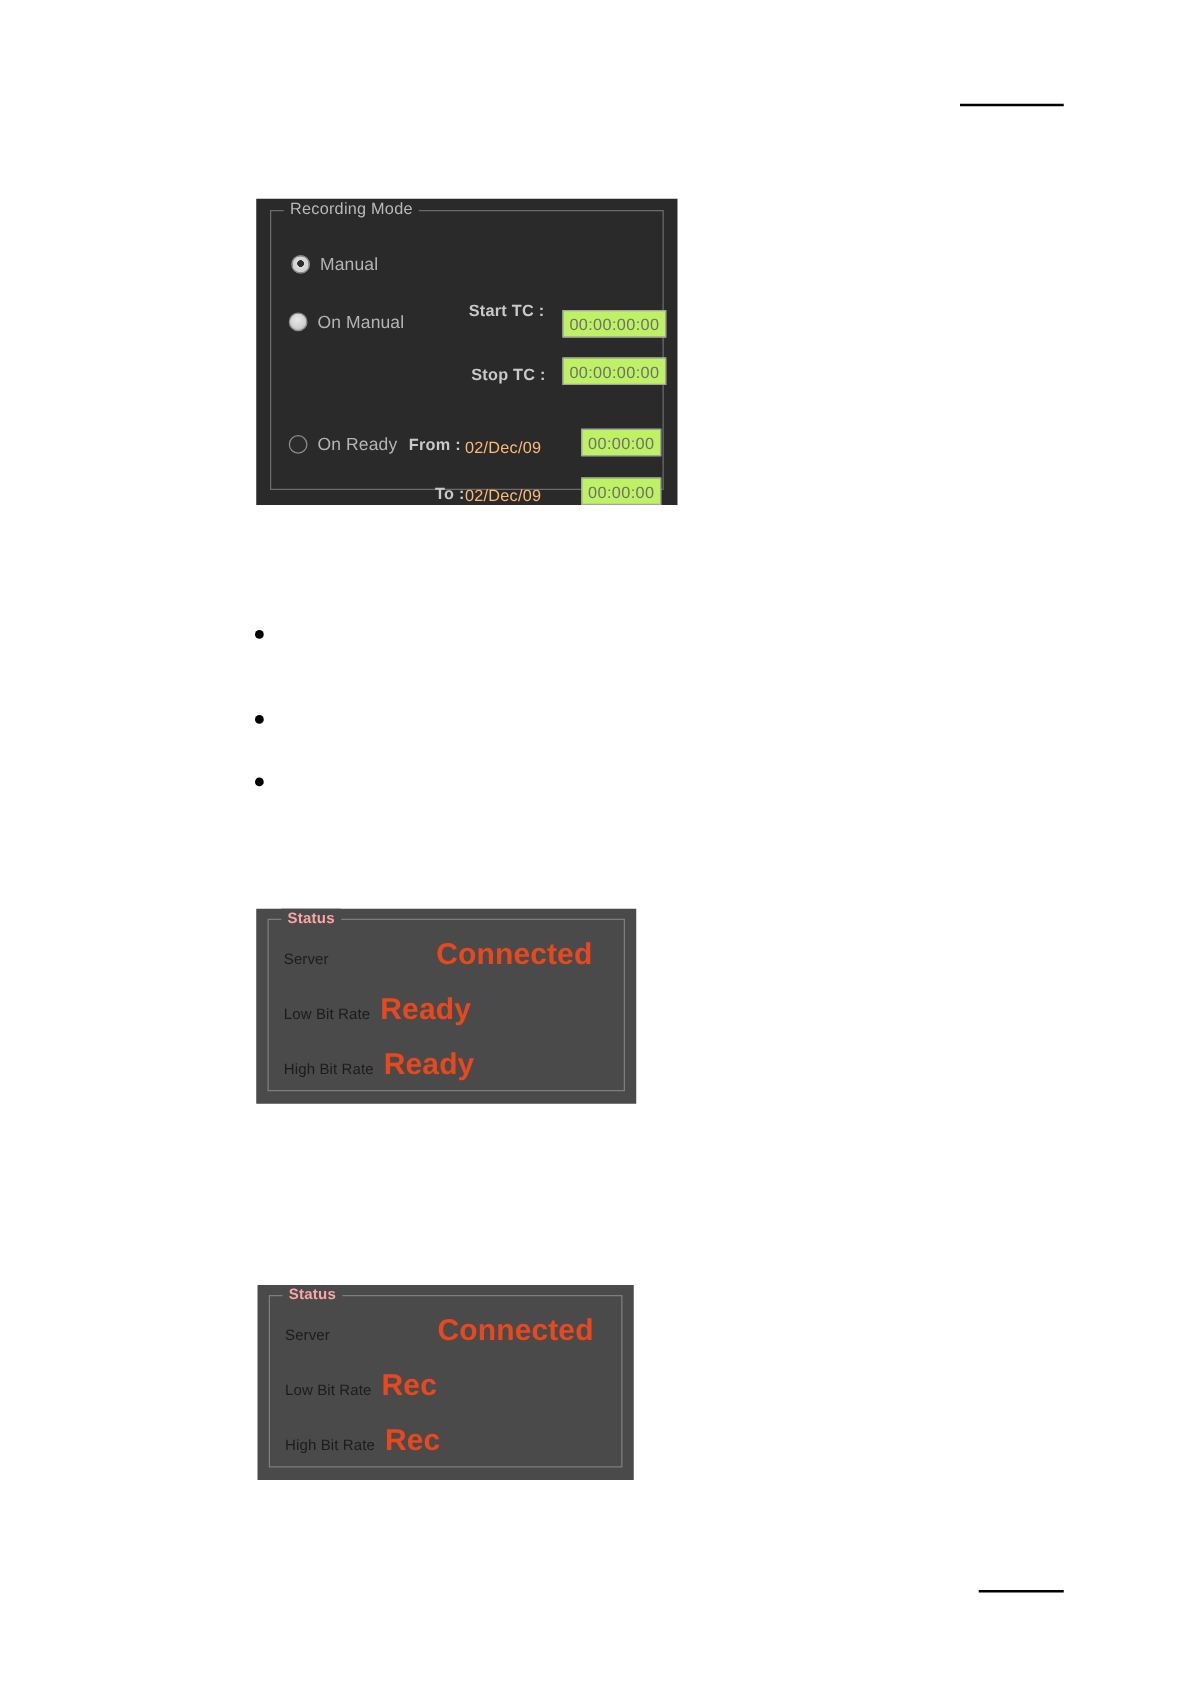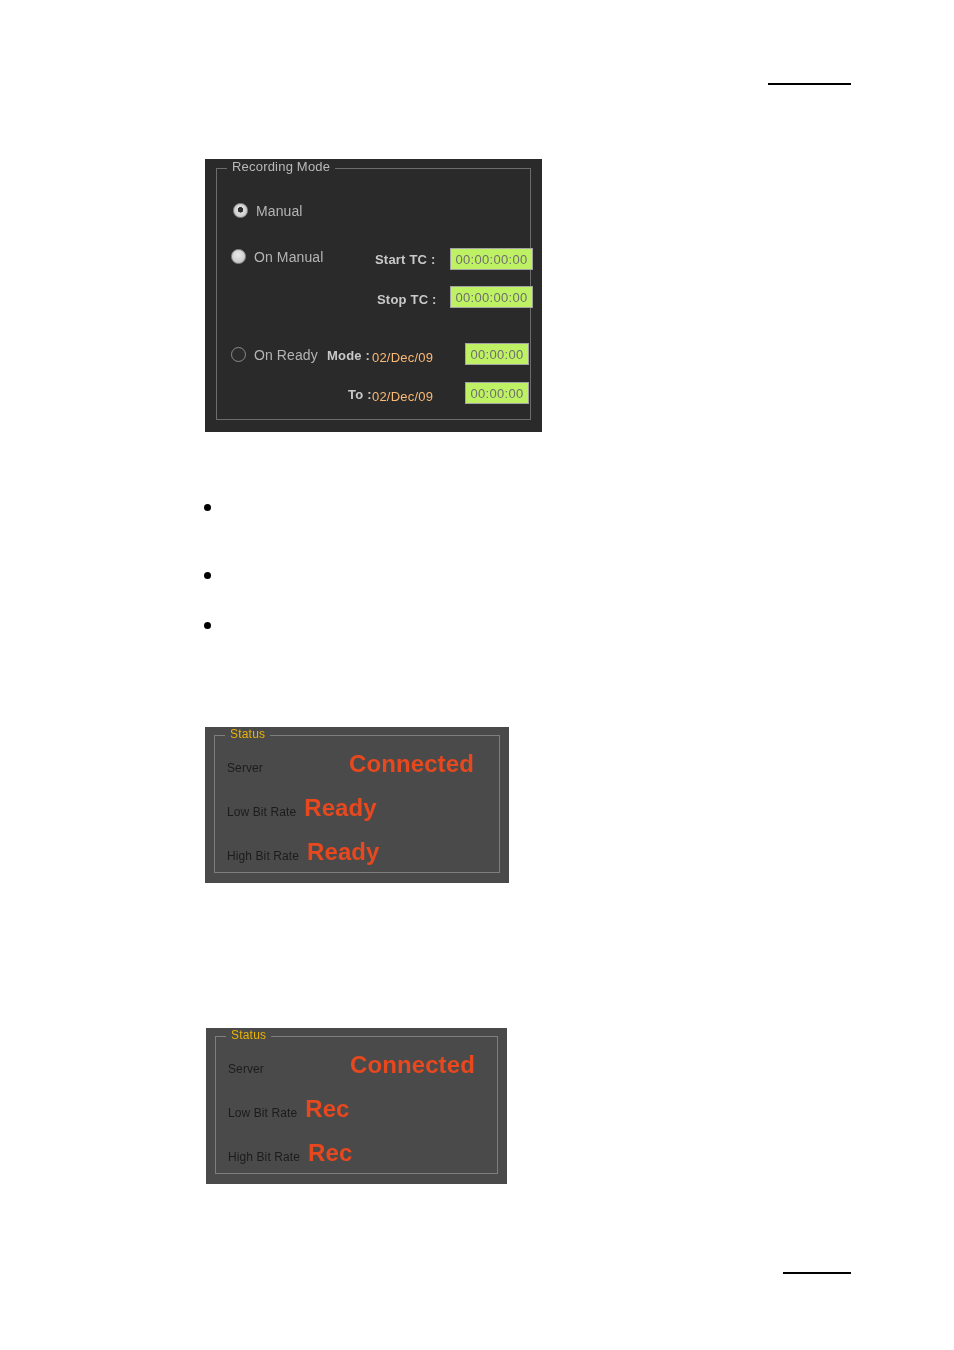--- a/index.html
+++ b/index.html
@@ -34,21 +34,21 @@
     width: 100%;
     height: 100%;
     box-sizing: border-box;
   }
 
   
   #recording-mode-panel {
     left: 205px;
     top: 159px;
     width: 337px;
-    height: 273px;
+    height: 245px;
   }
   #recording-mode-panel .dlg-outer {
     background: #2a2a2a;
     padding: 9px 11px 12px 11px;
   }
 
   .groupbox {
     position: relative;
     box-sizing: border-box;
     width: 100%;
@@ -70,21 +70,21 @@
     background: #2a2a2a;
     color: #b9b9b9;
   }
 
   
   .rm-body { position: relative; width: 100%; height: 100%; }
 
   .radio-row {
     position: absolute;
     display: flex;
-    align-items: flex-start;
+    align-items: center;
     gap: 8px;
   }
   #row-manual     { left: 16px; top: 34px; }
   #row-on-trigger { left: 14px; top: 80px; }
   #row-on-time    { left: 14px; top: 178px; }
 
   .radio {
     width: 15px;
     height: 15px;
     border-radius: 50%;
@@ -114,21 +114,21 @@
 
   
   .field-label {
     position: absolute;
     font-size: 13px;
     font-weight: bold;
     color: #c9c9c9;
     white-space: nowrap;
     letter-spacing: 0.2px;
   }
-  #lbl-start-tc { left: 158px; top: 83px; }
+  #lbl-start-tc { left: 158px; top: 72px; }
   #lbl-stop-tc  { left: 160px; top: 123px; text-align: center; }
   #lbl-from     { left: 110px; top: 179px; }
   #lbl-to       { left: 131px; top: 218px; }
 
   .tc-input {
     position: absolute;
     box-sizing: border-box;
     background: #bef264;
     border: 1px solid #a3a3a3;
     color: #6f6f6f;
@@ -155,22 +155,23 @@
   #date-to   { left: 155px; top: 220px; width: 76px; }
 
   
   .status-panel .dlg-outer {
     background: #4a4a4a;
     padding: 8px 9px 10px 9px;
   }
   .status-panel .groupbox { border: 1px solid #7e7e7e; }
   .status-panel .gb-legend {
     background: #4a4a4a;
-    color: #eab308;
+    color: #fca5a5;
     font-size: 12px;
+    font-weight: bold;
   }
   #status-panel-ready {
     left: 205px;
     top: 727px;
     width: 304px;
     height: 156px;
   }
   #status-panel-rec {
     left: 206px;
     top: 1028px;
@@ -259,21 +260,21 @@
           <span class="radio empty"></span>
           <span class="radio-label">On Ready</span>
         </div>
 
         <span class="field-label" id="lbl-start-tc">Start TC :</span>
         <span class="tc-input" id="in-start-tc">00:00:00:00</span>
 
         <span class="field-label" id="lbl-stop-tc">Stop TC :</span>
         <span class="tc-input" id="in-stop-tc">00:00:00:00</span>
 
-        <span class="field-label" id="lbl-from">Mode :</span>
+        <span class="field-label" id="lbl-from">From :</span>
         <span class="date-text" id="date-from">02/Dec/09</span>
         <span class="tc-input" id="in-from-time">00:00:00</span>
 
         <span class="field-label" id="lbl-to">To :</span>
         <span class="date-text" id="date-to">02/Dec/09</span>
         <span class="tc-input" id="in-to-time">00:00:00</span>
 
       </div>
     </div>
   </div>

